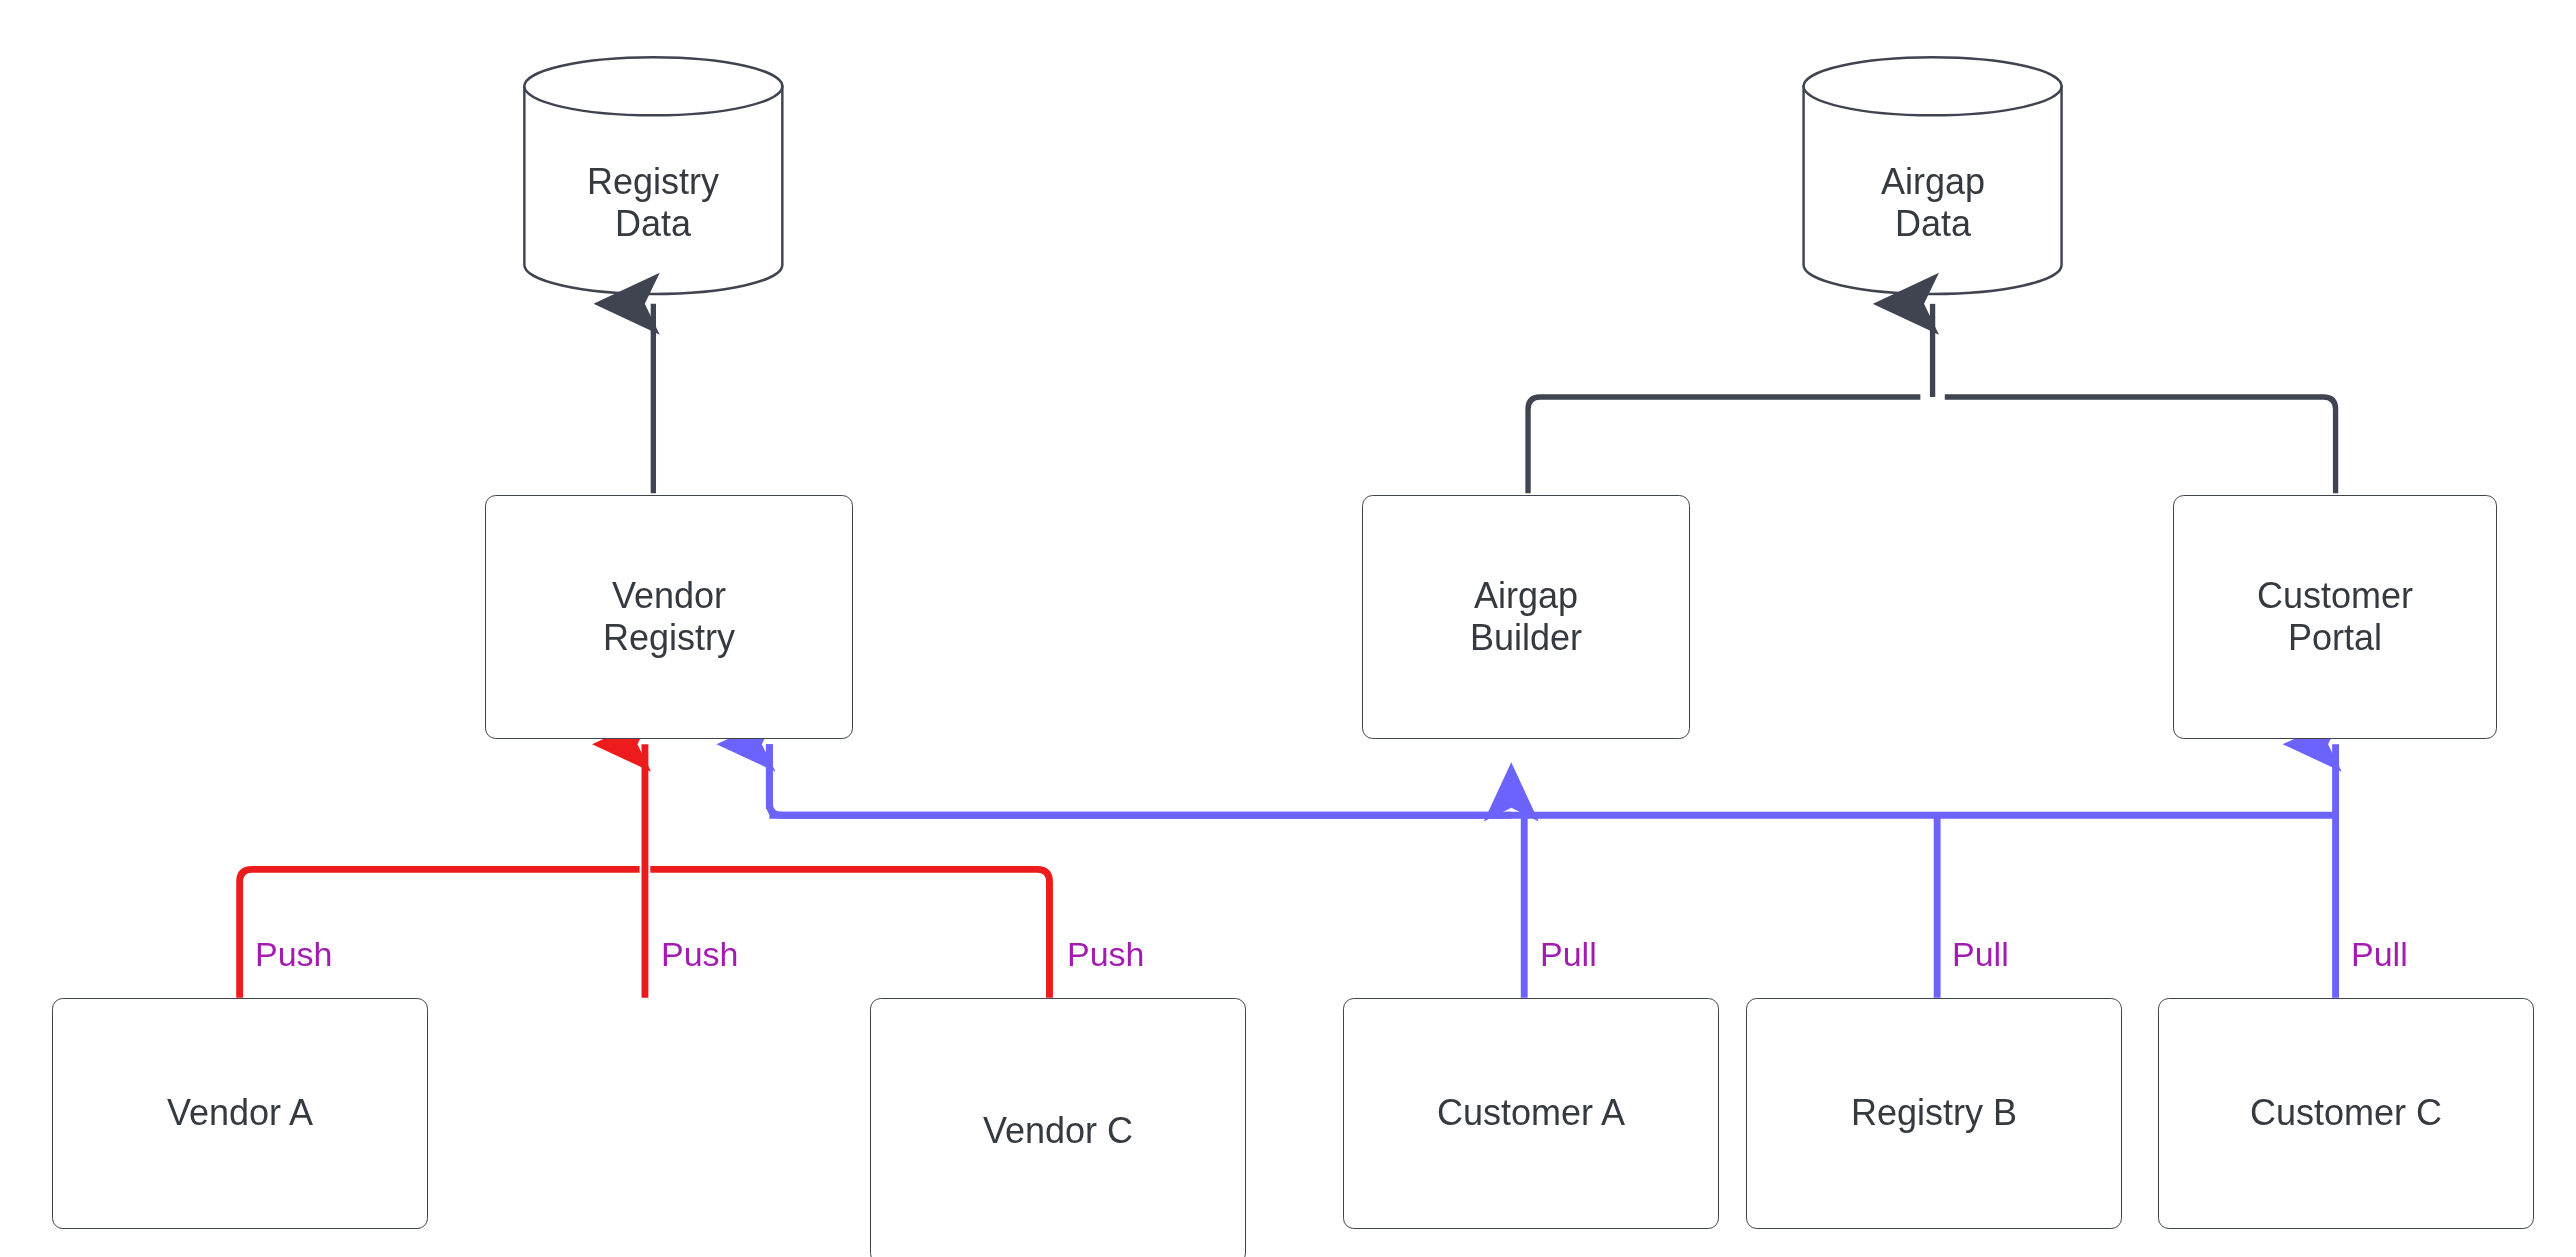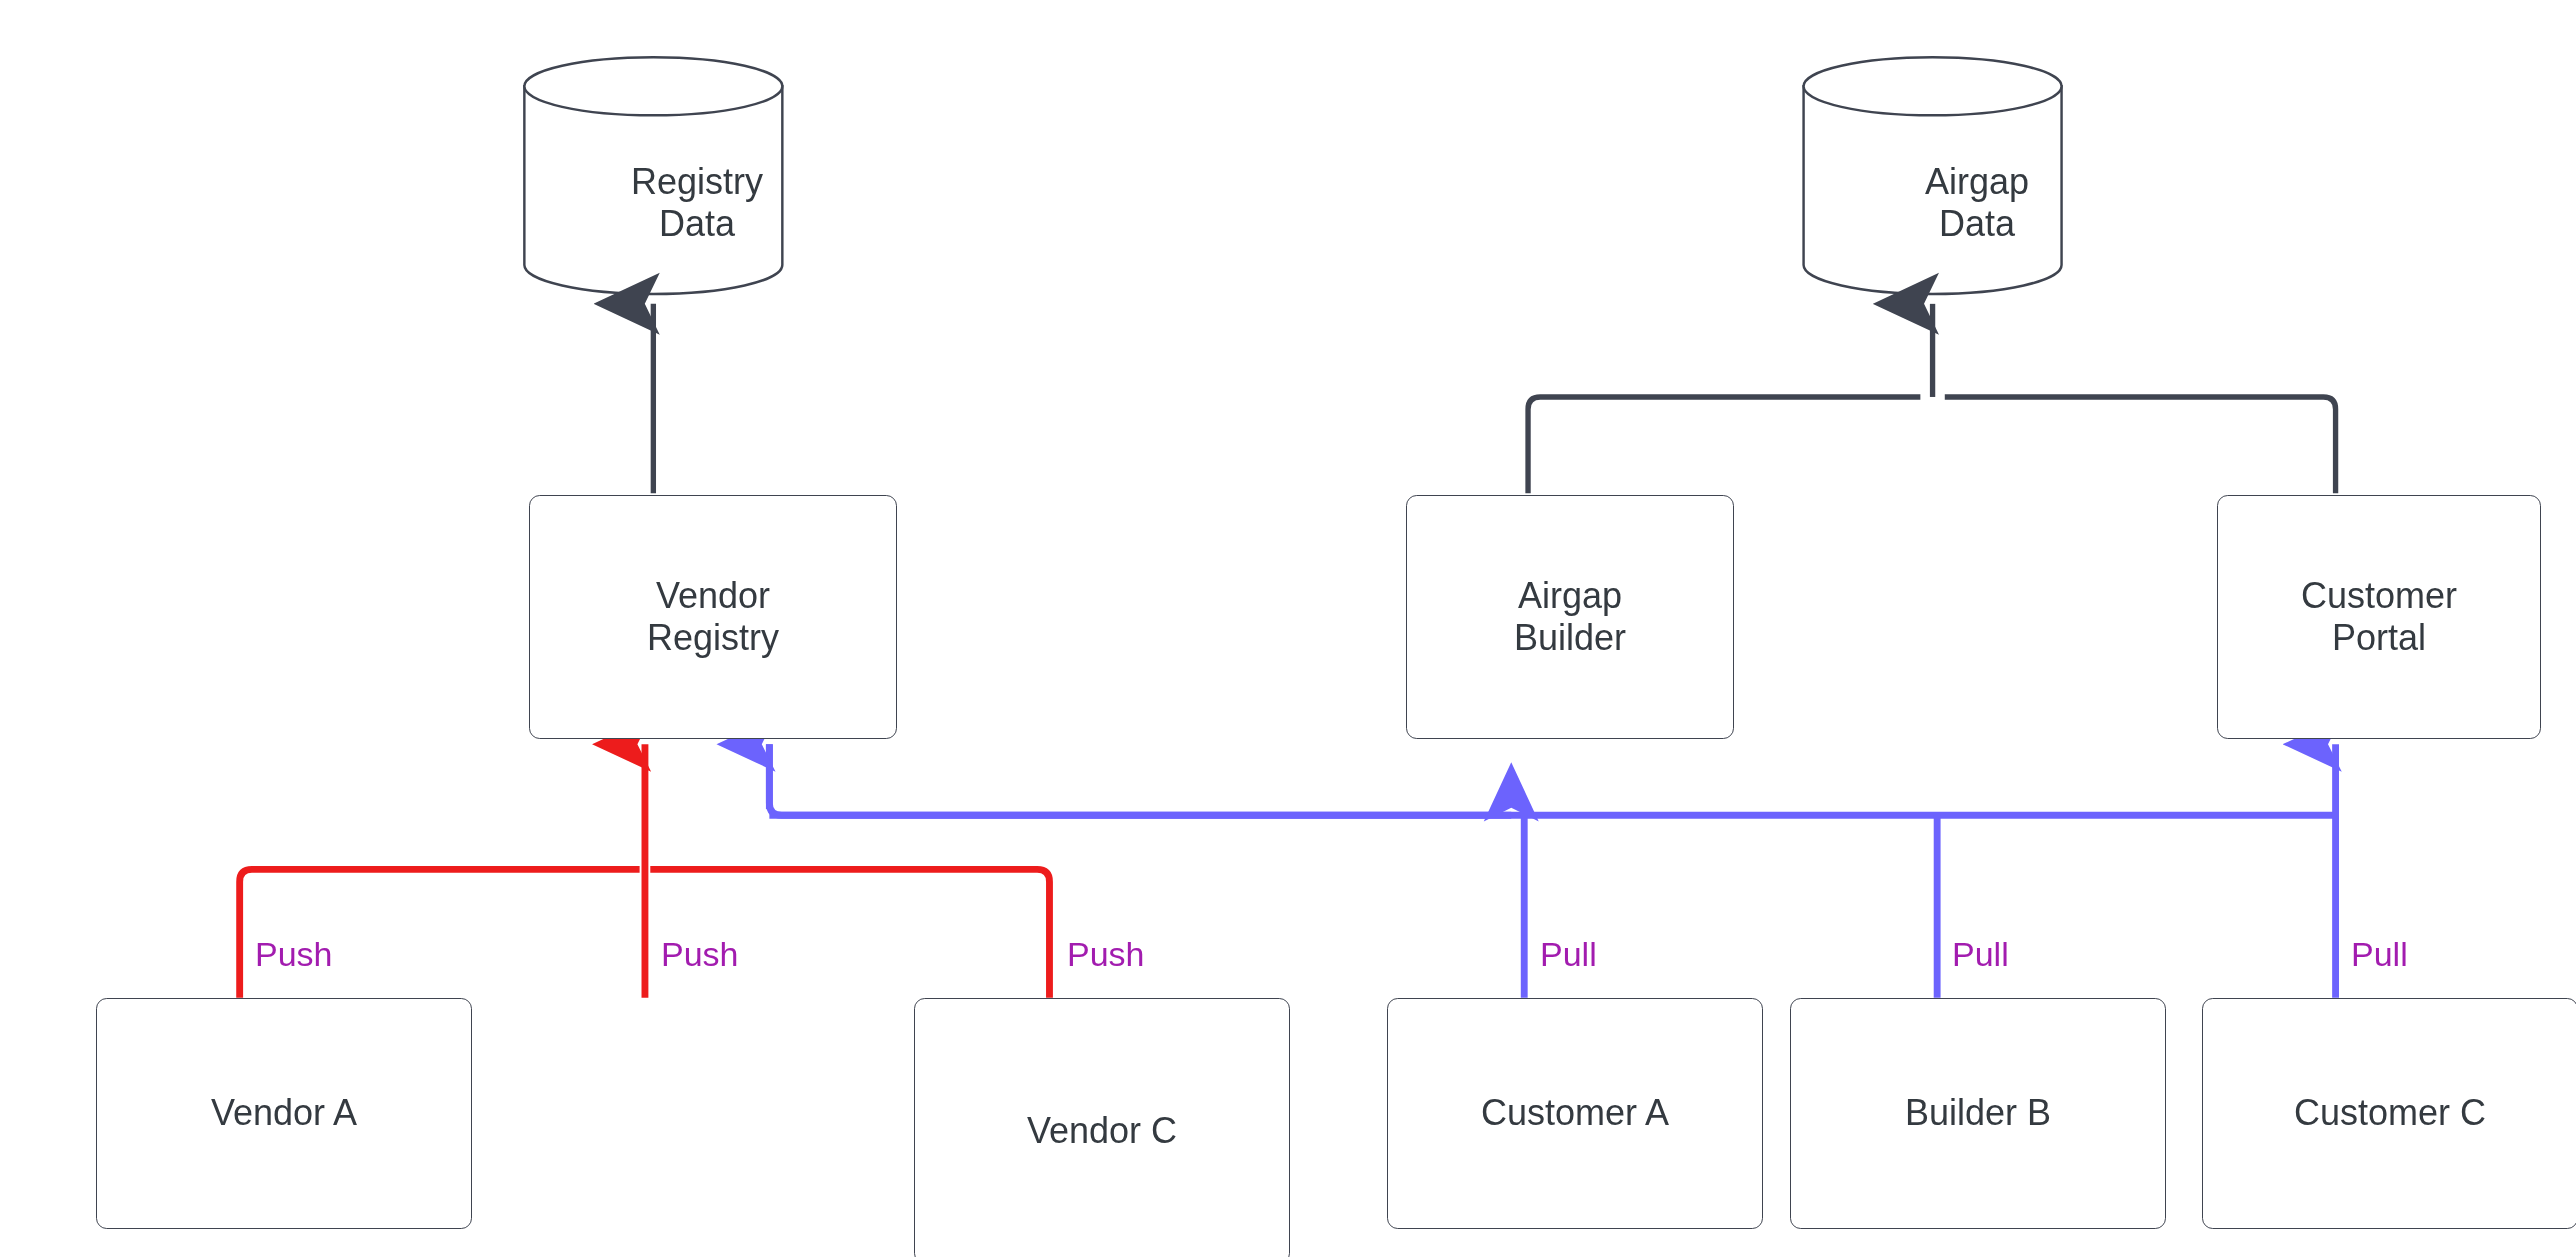--- a/index.html
+++ b/index.html
@@ -28,21 +28,20 @@
   .node {
     position: absolute;
     box-sizing: border-box;
     display: flex;
     align-items: center;
     justify-content: center;
     text-align: center;
     color: #343a40;
     background: #ffffff;
     z-index: 5;
-    margin-left: 44px;
   }
   .boxnode {
     border: 1.5px solid #3f4450;
     border-radius: 10.7px;
     font-size: 36px;
     line-height: 1.17;
     white-space: pre-line;
   }
   .cylnode {
     font-size: 36px;
@@ -149,21 +148,21 @@
 
   <div class="node boxnode" style="left:870px; top:998px; width:376px; height:266px;">
     <span>Vendor C</span>
   </div>
 
   <div class="node boxnode" style="left:1343px; top:998px; width:376px; height:231px;">
     <span>Customer A</span>
   </div>
 
   <div class="node boxnode" style="left:1746px; top:998px; width:376px; height:231px;">
-    <span>Builder B</span>
+    <span>Registry B</span>
   </div>
 
   <div class="node boxnode" style="left:2158px; top:998px; width:376px; height:231px;">
     <span>Customer C</span>
   </div>
 
   <div class="edge-label" style="left:255px; top:937px;">Push</div>
 
   <div class="edge-label" style="left:661px; top:937px;">Push</div>
 

